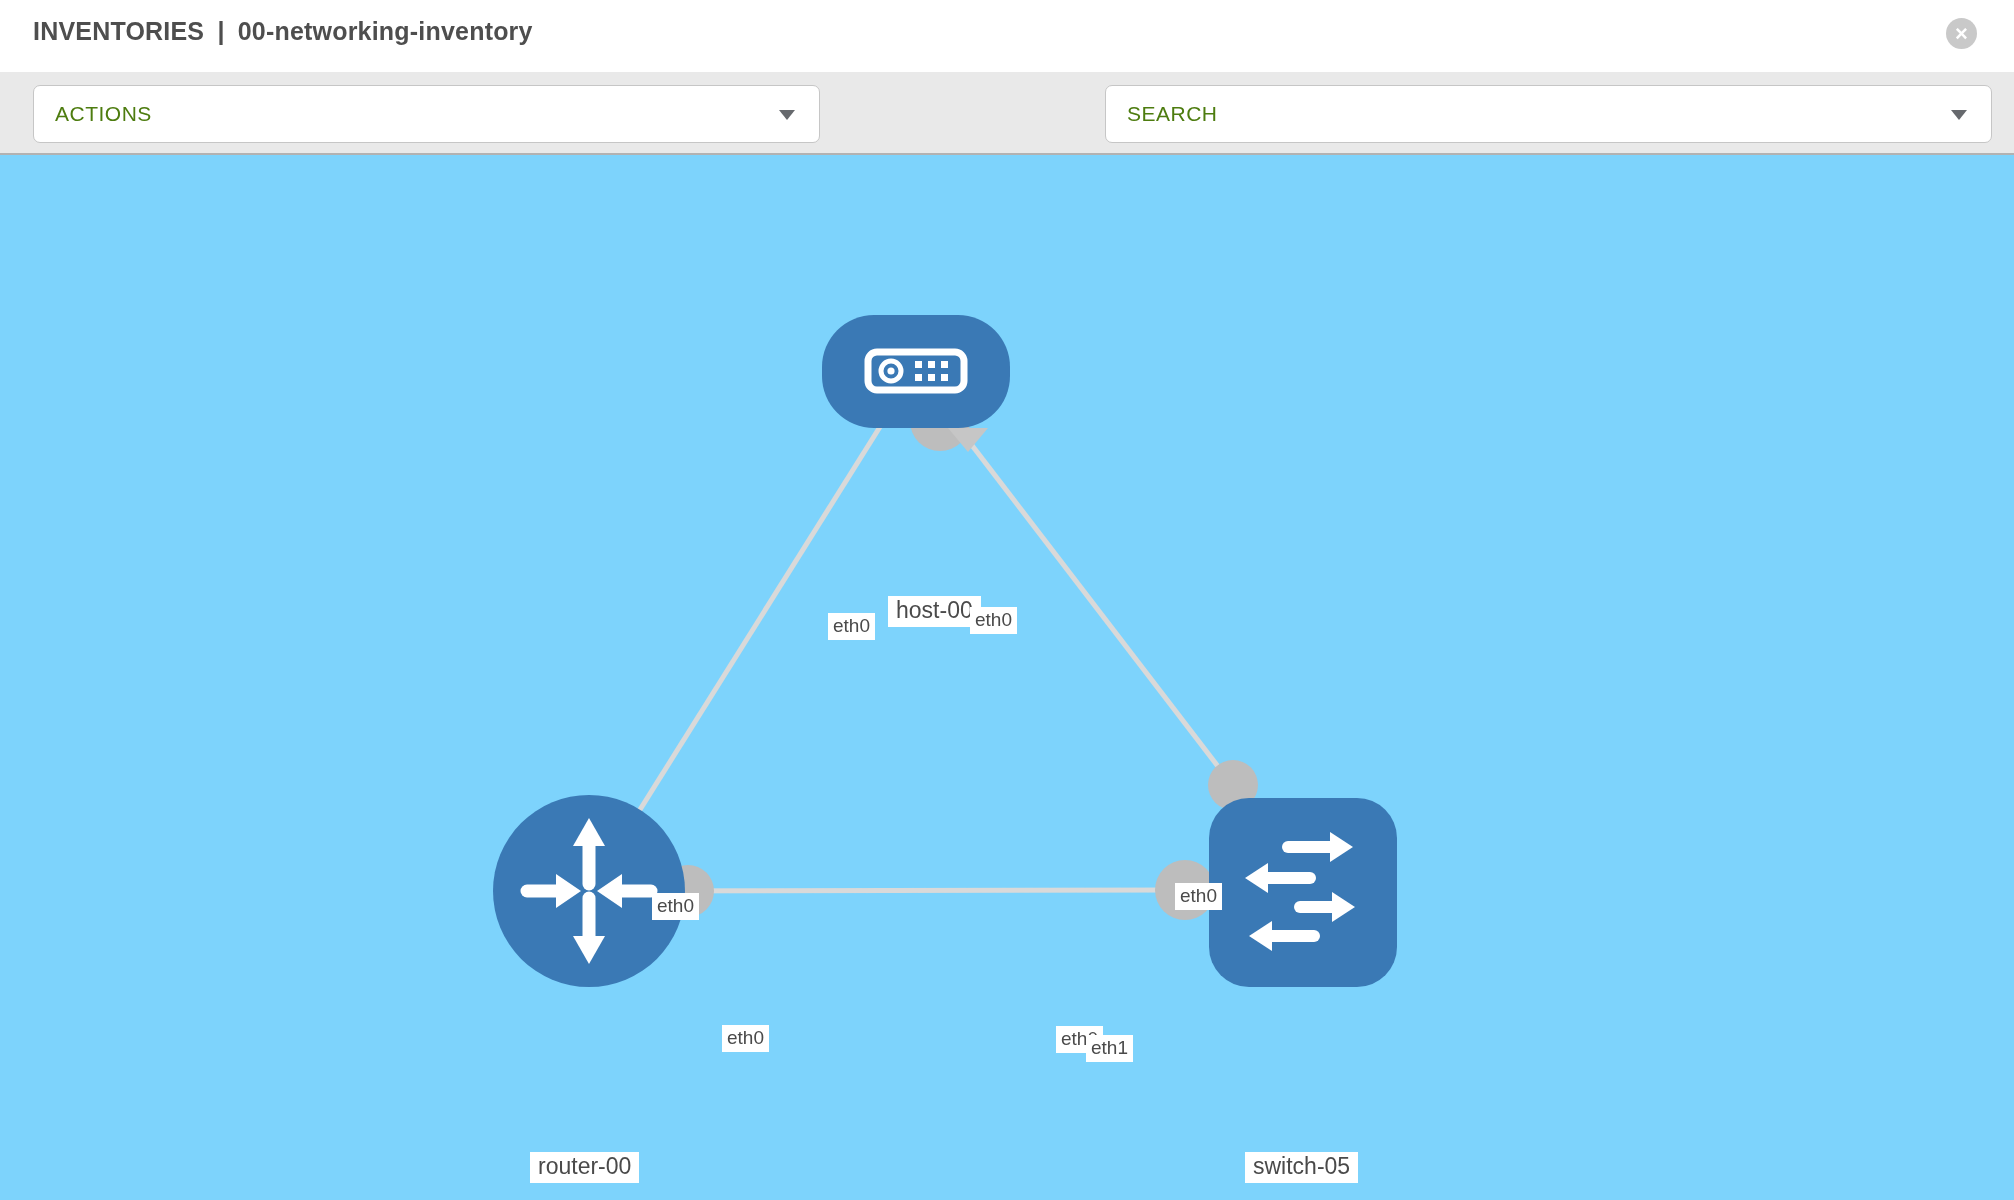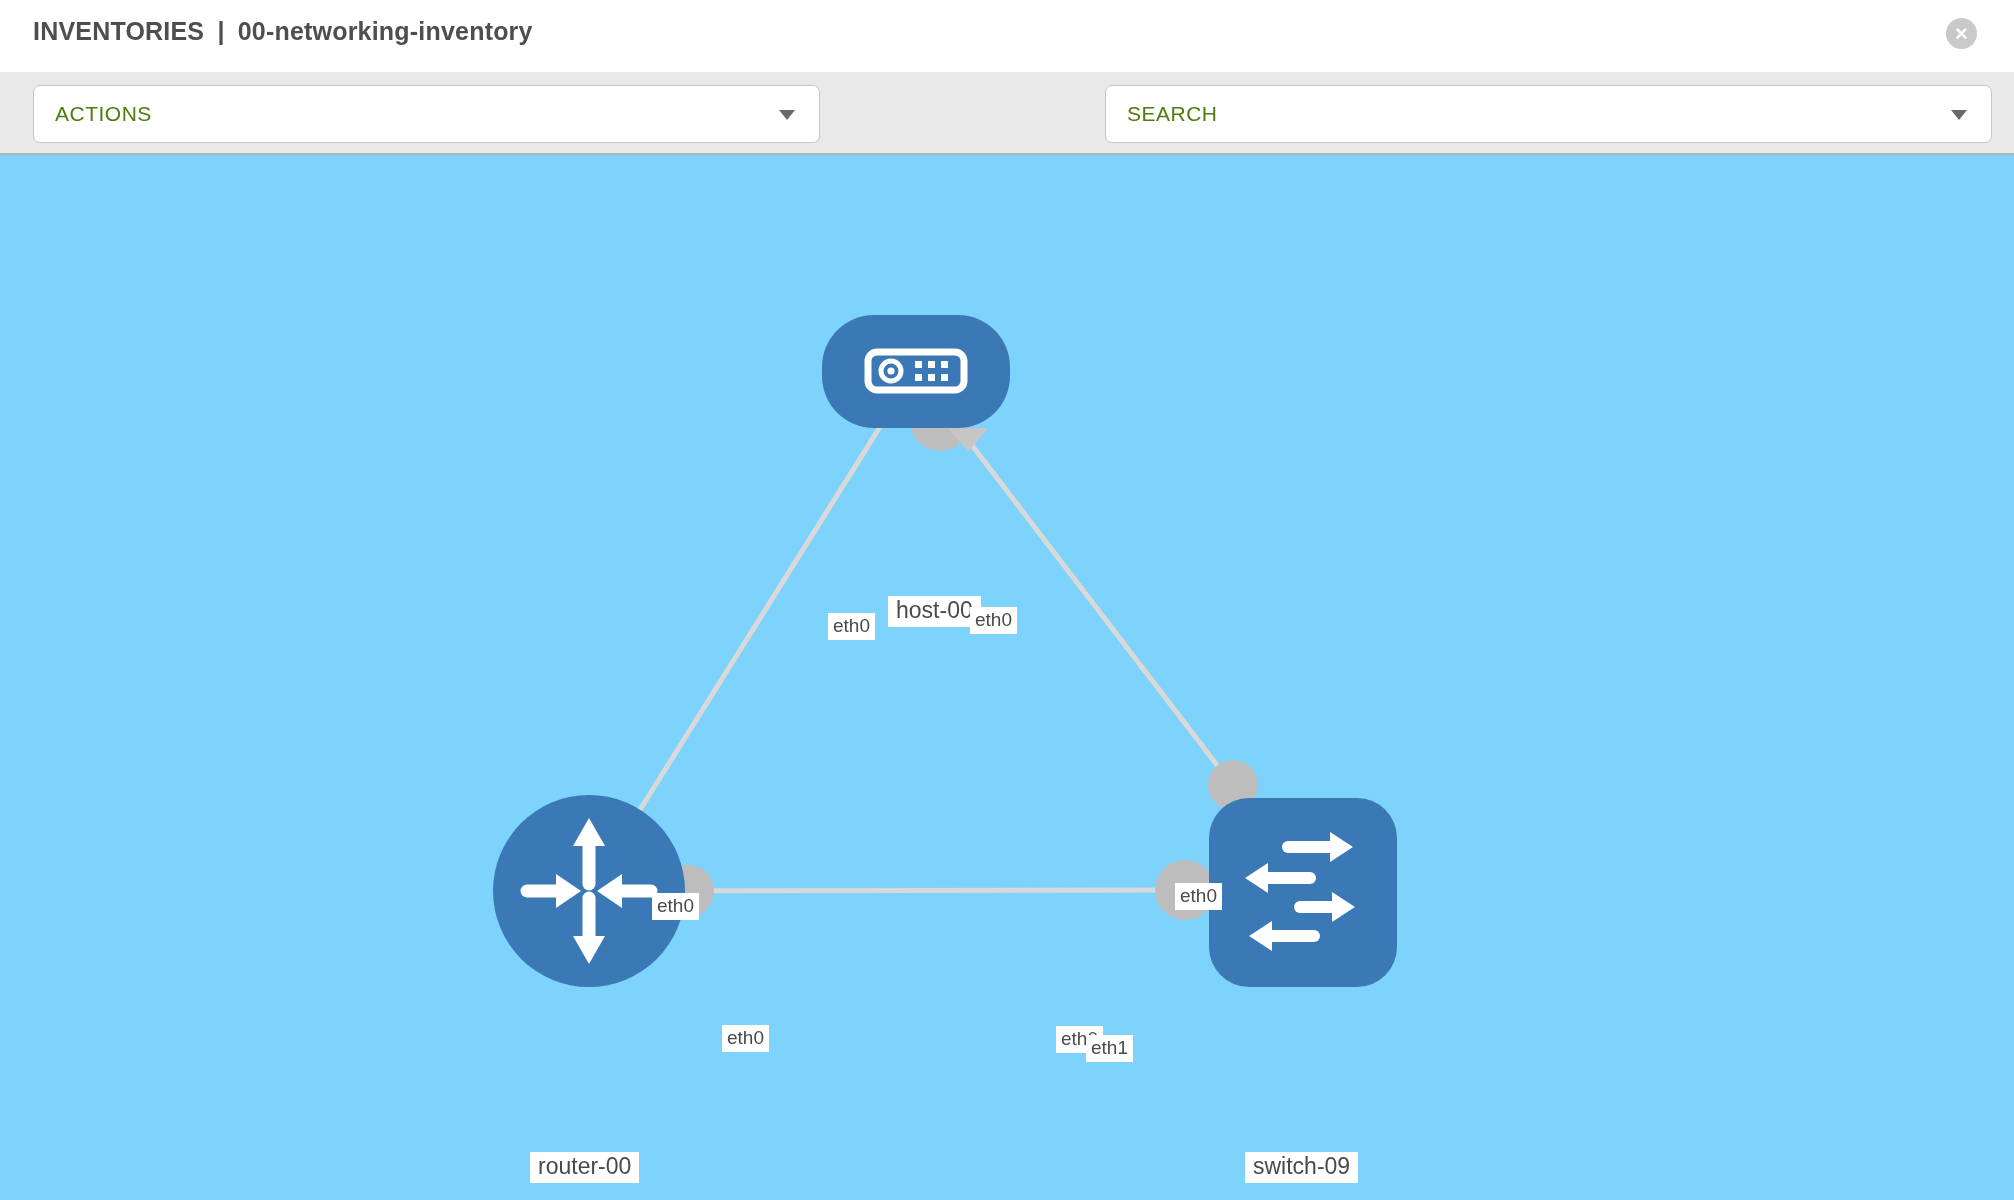--- a/index.html
+++ b/index.html
@@ -153,17 +153,17 @@
 
     <div class="chip chip-if" style="left:828px;  top:458px;">eth0</div>
     <div class="chip chip-node" style="left:868px; top:441px;margin-left:20px;">host-00</div>
     <div class="chip chip-if" style="left:970px;  top:452px;">eth0</div>
     <div class="chip chip-if" style="left:652px;  top:738px;">eth0</div>
     <div class="chip chip-if" style="left:1175px; top:728px;">eth0</div>
     <div class="chip chip-if" style="left:722px;  top:870px;">eth0</div>
     <div class="chip chip-if" style="left:1056px; top:871px;">eth0</div>
     <div class="chip chip-if" style="left:1086px; top:871px;margin-top:9px;">eth1</div>
     <div class="chip chip-node" style="left:530px; top:997px;text-align:center;">router-00</div>
-    <div class="chip chip-node" style="left:1245px; top:997px;">switch-09</div>
+    <div class="chip chip-node" style="left:1245px; top:997px;">switch-05</div>
 
   </div>
 
 </div>
 
 </body></html>

